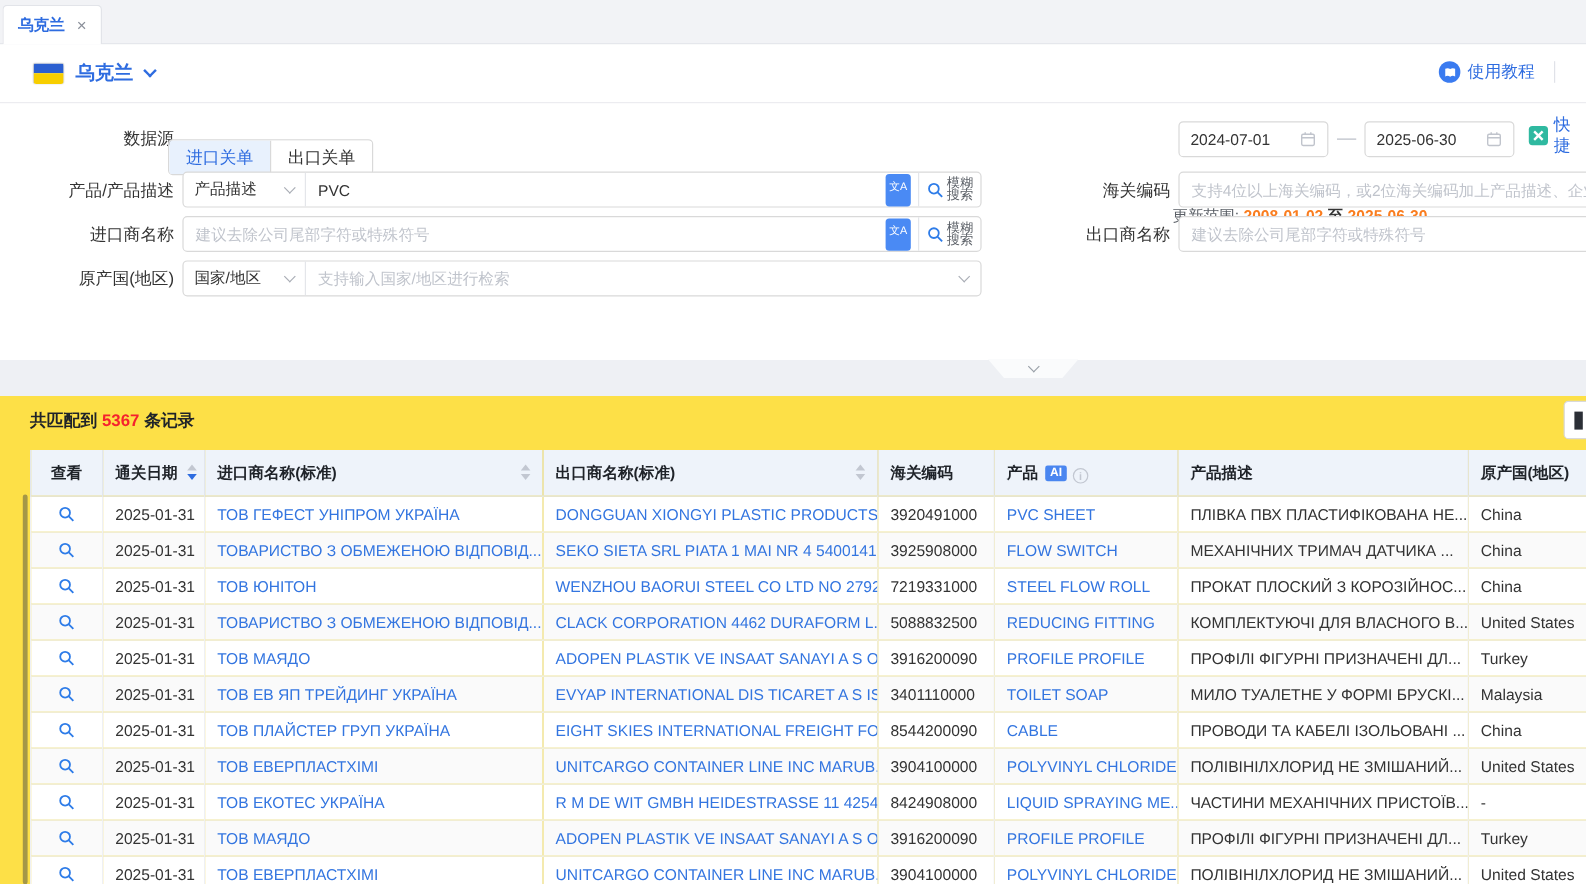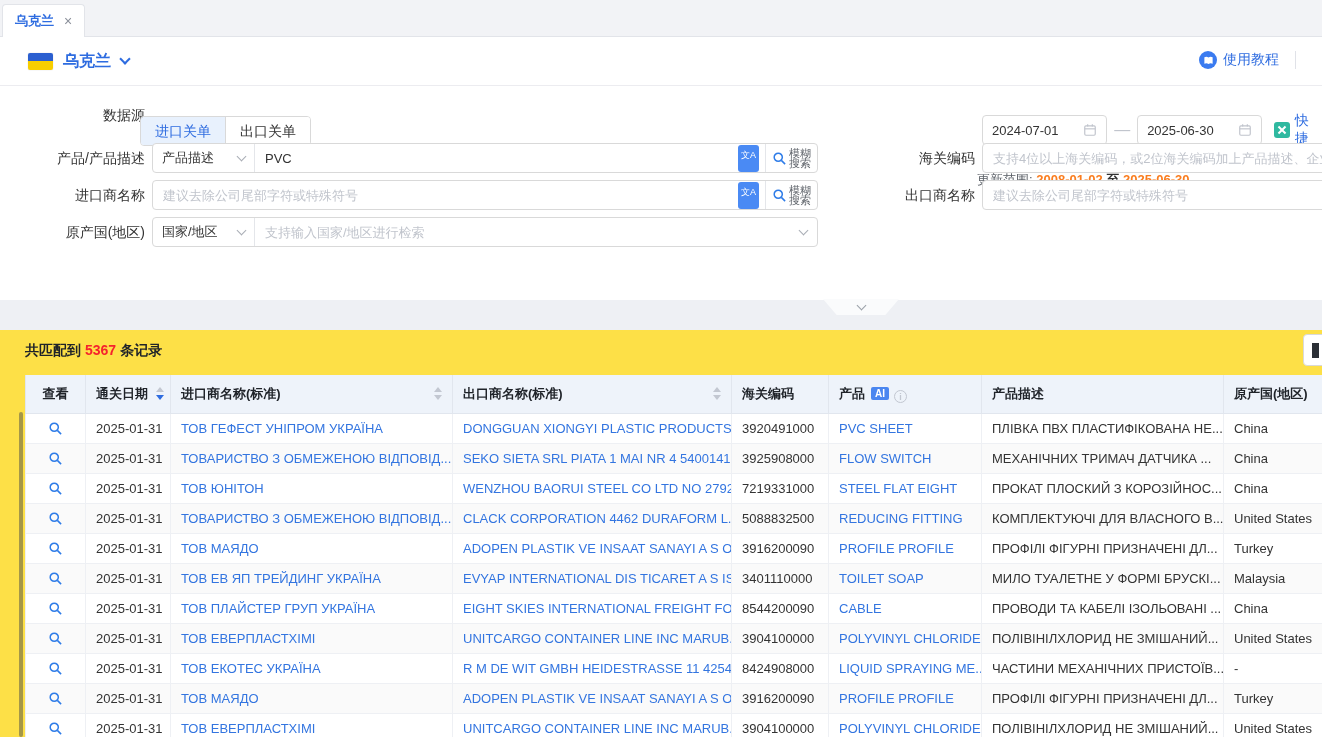--- a/index.html
+++ b/index.html
@@ -154,21 +154,21 @@
     </div>
   </div>
 
   <div class="update-range">
     <span>更新范围:</span>
     <b>2008-01-02</b>
     <span class="jn">至</span>
     <b>2025-06-30</b>
   </div>
 
-  <div class="ctrl" style="left:982px; top:28px; display:flex; align-items:center;">
+  <div class="ctrl" style="left:982px; top:14px; display:flex; align-items:flex-end;">
     <div class="date-box">
       <span>2024-07-01</span>
       <svg width="14" height="14" viewBox="0 0 24 24" fill="none" stroke="#c0c4cc" stroke-width="2">
           <rect x="3" y="5" width="18" height="16" rx="2"></rect>
           <line x1="3" y1="10" x2="21" y2="10"></line>
           <line x1="8" y1="2" x2="8" y2="6"></line>
           <line x1="16" y1="2" x2="16" y2="6"></line>
         </svg>
     </div>
     <span class="dash">—</span>
@@ -350,21 +350,21 @@
           </tr>
           <tr class="">
             <td class="c-view"><svg width="15" height="15" viewBox="0 0 24 24" fill="none" stroke="#2e7ce8" stroke-width="2.4" style="vertical-align:middle;cursor:pointer">
                 <circle cx="10" cy="10" r="6.5"></circle>
                 <line x1="15" y1="15" x2="21" y2="21"></line>
               </svg></td>
             <td>2025-01-31</td>
             <td class="c-link">ТОВ ЮНІТОН</td>
             <td class="c-link">WENZHOU BAORUI STEEL CO LTD NO 2792...</td>
             <td>7219331000</td>
-            <td class="c-prod">STEEL FLAT EIGHT</td>
+            <td class="c-prod">STEEL FLOW ROLL</td>
             <td>ПРОКАТ ПЛОСКИЙ З КОРОЗІЙНОС...</td>
             <td>China</td>
           </tr>
           <tr class="even">
             <td class="c-view"><svg width="15" height="15" viewBox="0 0 24 24" fill="none" stroke="#2e7ce8" stroke-width="2.4" style="vertical-align:middle;cursor:pointer">
                 <circle cx="10" cy="10" r="6.5"></circle>
                 <line x1="15" y1="15" x2="21" y2="21"></line>
               </svg></td>
             <td>2025-01-31</td>
             <td class="c-link">ТОВАРИСТВО З ОБМЕЖЕНОЮ ВІДПОВІД...</td>

